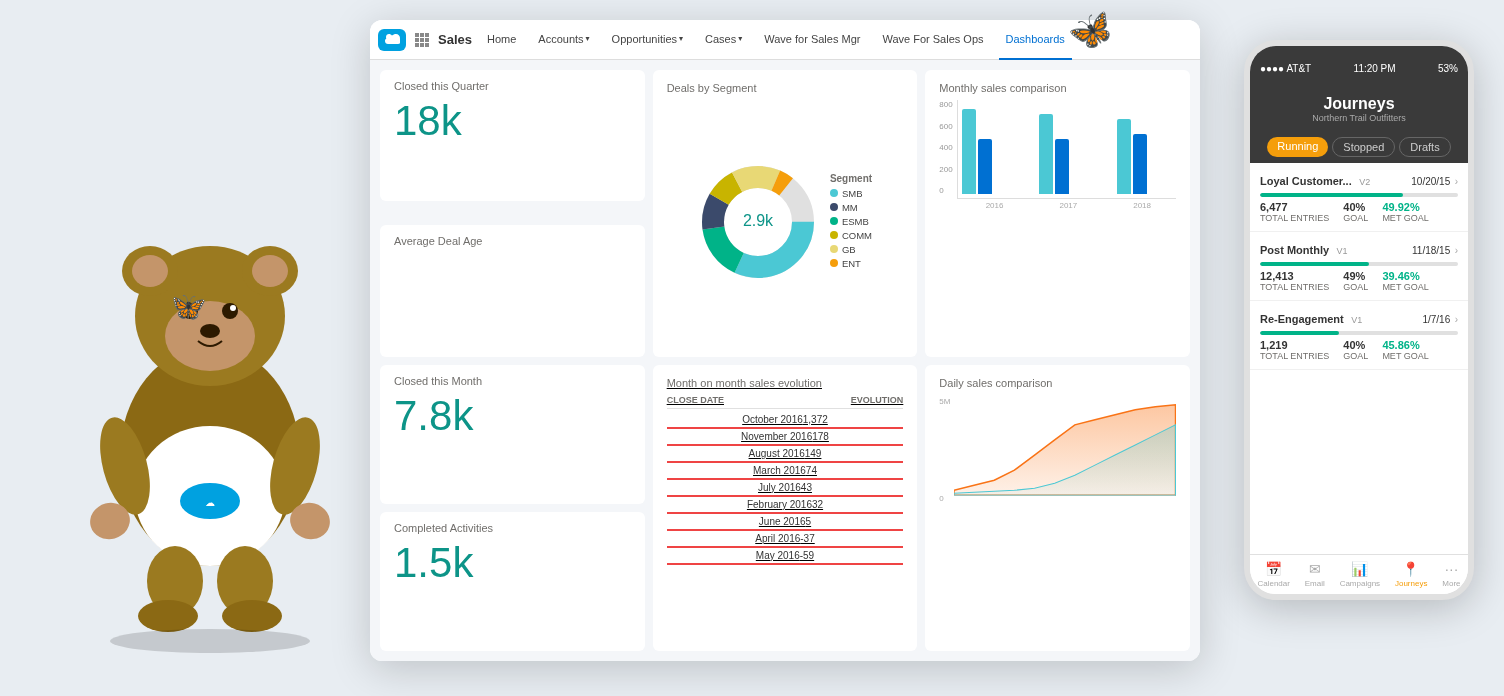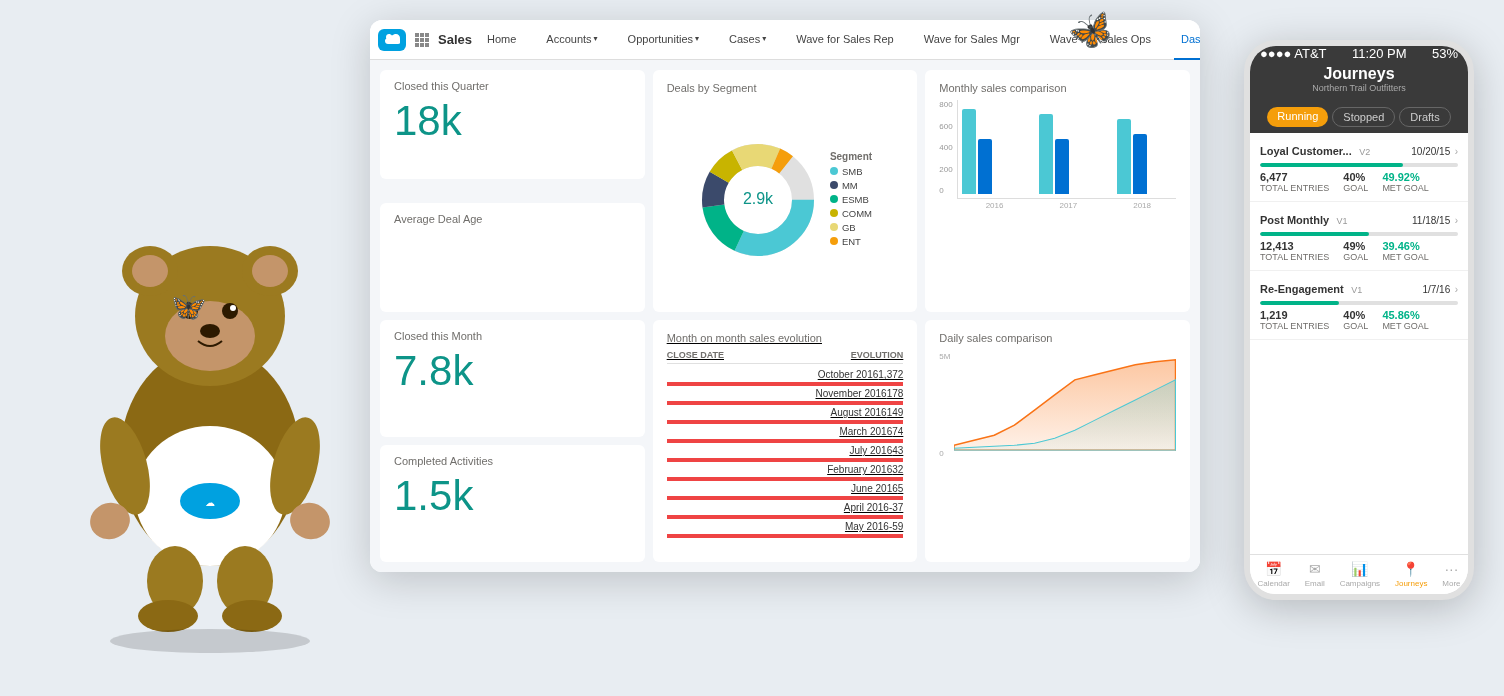--- a/index.html
+++ b/index.html
@@ -21,21 +21,21 @@
       height: 696px;
       z-index: 2;
     }
 
     
     .browser-container {
       position: absolute;
       left: 370px;
       top: 20px;
       width: 830px;
-      height: 552px;
+      height: 641px;
       background: white;
       border-radius: 12px;
       box-shadow: 0 8px 40px rgba(0,0,0,0.18);
       overflow: hidden;
       z-index: 1;
     }
 
     
     .nav-bar {
       background: white;
@@ -76,21 +76,21 @@
       font-weight: 700;
       font-size: 13px;
       color: #333;
       margin-right: 6px;
       flex-shrink: 0;
     }
 
     .nav-items {
       display: flex;
       align-items: flex-end;
-      gap: 16px;
+      gap: 8px;
       flex: 1;
     }
 
     .nav-item {
       font-size: 11px;
       color: #444;
       padding: 0 7px;
       height: 40px;
       display: flex;
       align-items: center;
@@ -251,25 +251,25 @@
       color: #706e6b;
       font-weight: 600;
       border-bottom: 1px solid #e0e0e0;
       padding-bottom: 3px;
       margin-bottom: 3px;
       text-transform: uppercase;
     }
 
     .table-row {
       display: flex;
-      justify-content: flex-end;
+      justify-content: center;
       font-size: 10px;
       color: #333;
       padding: 2px 0;
-      border-bottom: 4px solid #ef4444;
+      border-bottom: 2px solid #ef4444;
     }
 
     .table-row .val { color: #333; }
 
     
     .card-chart {
       grid-column: 3;
       grid-row: 2;
       overflow: hidden;
     }
@@ -285,24 +285,24 @@
       border-radius: 32px;
       box-shadow: 0 8px 40px rgba(0,0,0,0.22);
       overflow: hidden;
       z-index: 3;
       border: 6px solid #e0e0e0;
     }
 
     .phone-status-bar {
       background: #3a3a3a;
       color: white;
-      font-size: 13px;
+      font-size: 10px;
       display: flex;
       justify-content: space-between;
-      padding: 0 10px;
+      padding: 17px 10px;
       align-items: center;
     }
 
     .phone-header {
       background: #3a3a3a;
       color: white;
       text-align: center;
       padding: 4px 10px 8px;
     }
 
@@ -507,23 +507,20 @@
           <span>Accounts</span> 
           <span class="arrow">▾</span>
         </div>
       <div class="nav-item">
           <span>Opportunities</span> 
           <span class="arrow">▾</span>
         </div>
       <div class="nav-item">
           <span>Cases</span> 
           <span class="arrow">▾</span>
-        </div>
-      <div class="nav-item">
-          <span>Wave for Sales Rep</span>
         </div>
       <div class="nav-item">
           <span>Wave for Sales Mgr</span>
         </div>
       <div class="nav-item">
           <span>Wave For Sales Ops</span>
         </div>
       <div class="nav-item active">
           <span>Dashboards</span> 
         </div>

